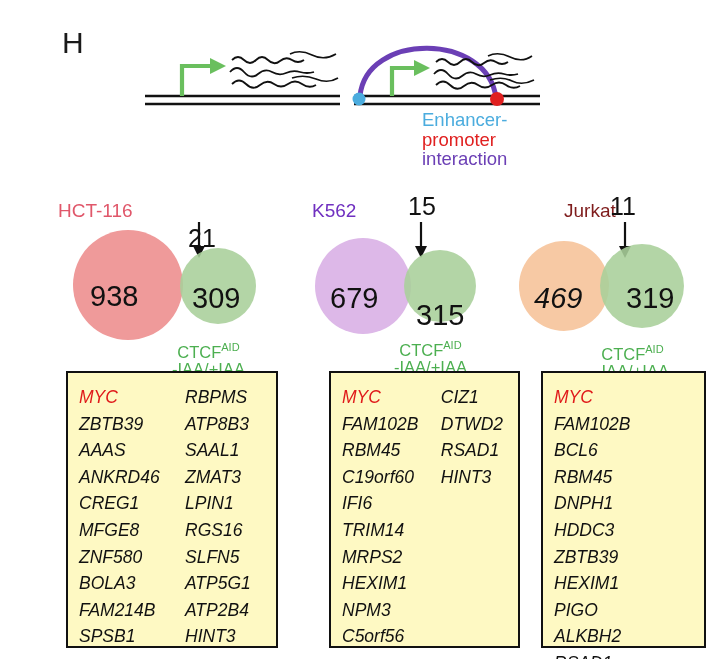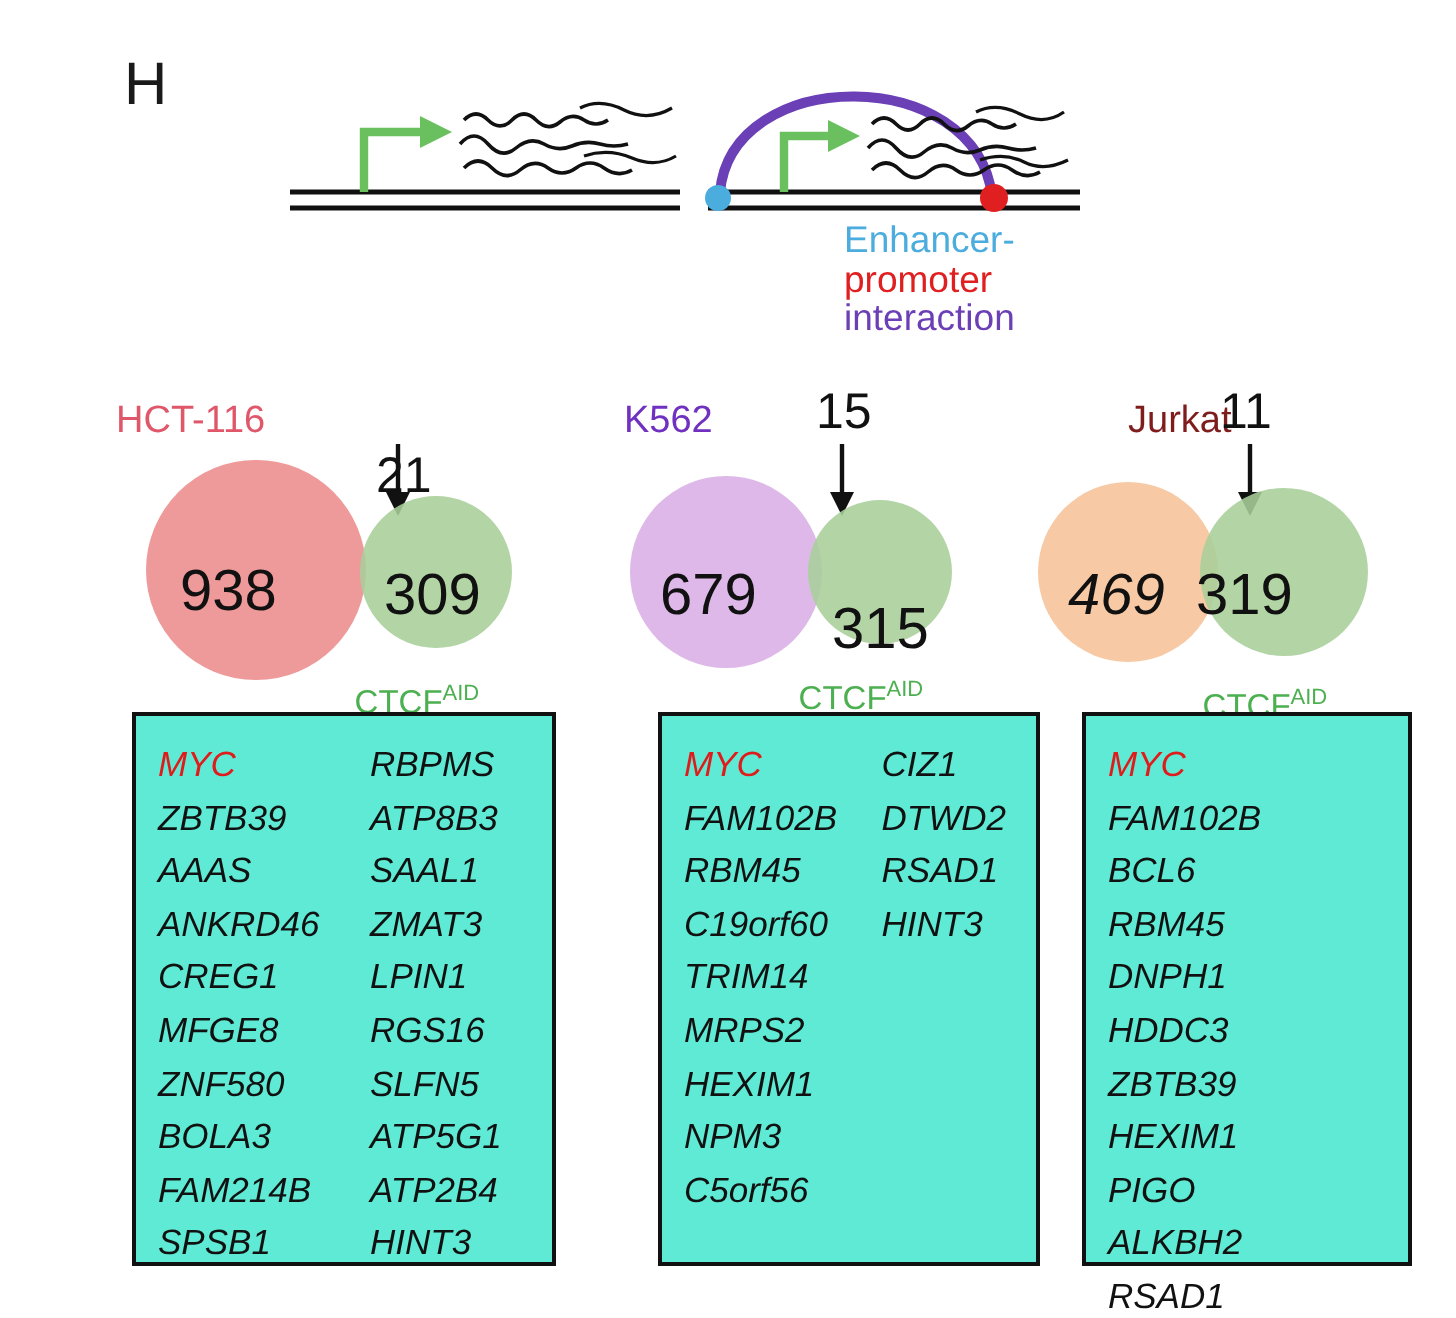--- a/index.html
+++ b/index.html
@@ -109,23 +109,24 @@
     font-family: "Liberation Sans", sans-serif;
     text-align: center;
     white-space: nowrap;
   }
   .ctcf-label sup { font-size: 11px; }
 
   
   .gene-box {
     position: absolute;
     border: 2.5px solid #111111;
-    background: #5eead4;
+    background: #fef9c3;
     box-sizing: border-box;
     padding: 11px 15px 8px 11px;
+    margin-top: 15px;
   }
   #gene-box-1 { left: 66px;  top: 356px; width: 212px; height: 277px; }
   #gene-box-2 { left: 329px; top: 356px; width: 191px; height: 277px; }
   #gene-box-3 { left: 541px; top: 356px; width: 165px; height: 277px; }
 
   .gene-cols {
     display: flex;
     flex-direction: row;
     gap: 0px;
   }
@@ -240,21 +241,21 @@
     <div class="overlap-num" id="ovl-3">11</div>
     <svg class="arrow-svg" id="arrow-3" width="20" height="36" viewBox="0 0 20 36">
       <line x1="9" y1="0" x2="9" y2="26" stroke="#111111" stroke-width="2.2"></line>
       <path d="M 3 24 L 9 36 L 15 24 Z" fill="#111111"></path>
     </svg>
     <svg class="venn-svg" width="220" height="117" viewBox="0 0 220 117">
       <circle cx="70" cy="58" r="45" fill="#f7c9a4"></circle>
       <circle cx="148" cy="58" r="42" fill="#a9cf9a" fill-opacity="0.88"></circle>
     </svg>
     <div class="circle-count" style="left:40px; top:92px;font-style:italic;">469</div>
-    <div class="circle-count" style="left:104px; top:92px;">319</div>
+    <div class="circle-count" style="left:132px; top:92px;">319</div>
     <div class="ctcf-label" style="left:102px; top:154px;">
       <span>CTCF</span><sup>AID</sup><br>
       <span>-IAA/+IAA</span>
     </div>
   </div>
 
   <div class="gene-box" id="gene-box-1">
     <div class="gene-cols">
       <div class="gene-col">
           <div class="gene-item highlight">MYC</div>
@@ -283,20 +284,21 @@
     </div>
   </div>
 
   <div class="gene-box" id="gene-box-2">
     <div class="gene-cols">
       <div class="gene-col">
           <div class="gene-item highlight">MYC</div>
           <div class="gene-item">FAM102B</div>
           <div class="gene-item">RBM45</div>
           <div class="gene-item">C19orf60</div>
+          <div class="gene-item">IFI6</div>
           <div class="gene-item">TRIM14</div>
           <div class="gene-item">MRPS2</div>
           <div class="gene-item">HEXIM1</div>
           <div class="gene-item">NPM3</div>
           <div class="gene-item">C5orf56</div>
         </div>
       <div class="gene-col">
           <div class="gene-item">CIZ1</div>
           <div class="gene-item">DTWD2</div>
           <div class="gene-item">RSAD1</div>

